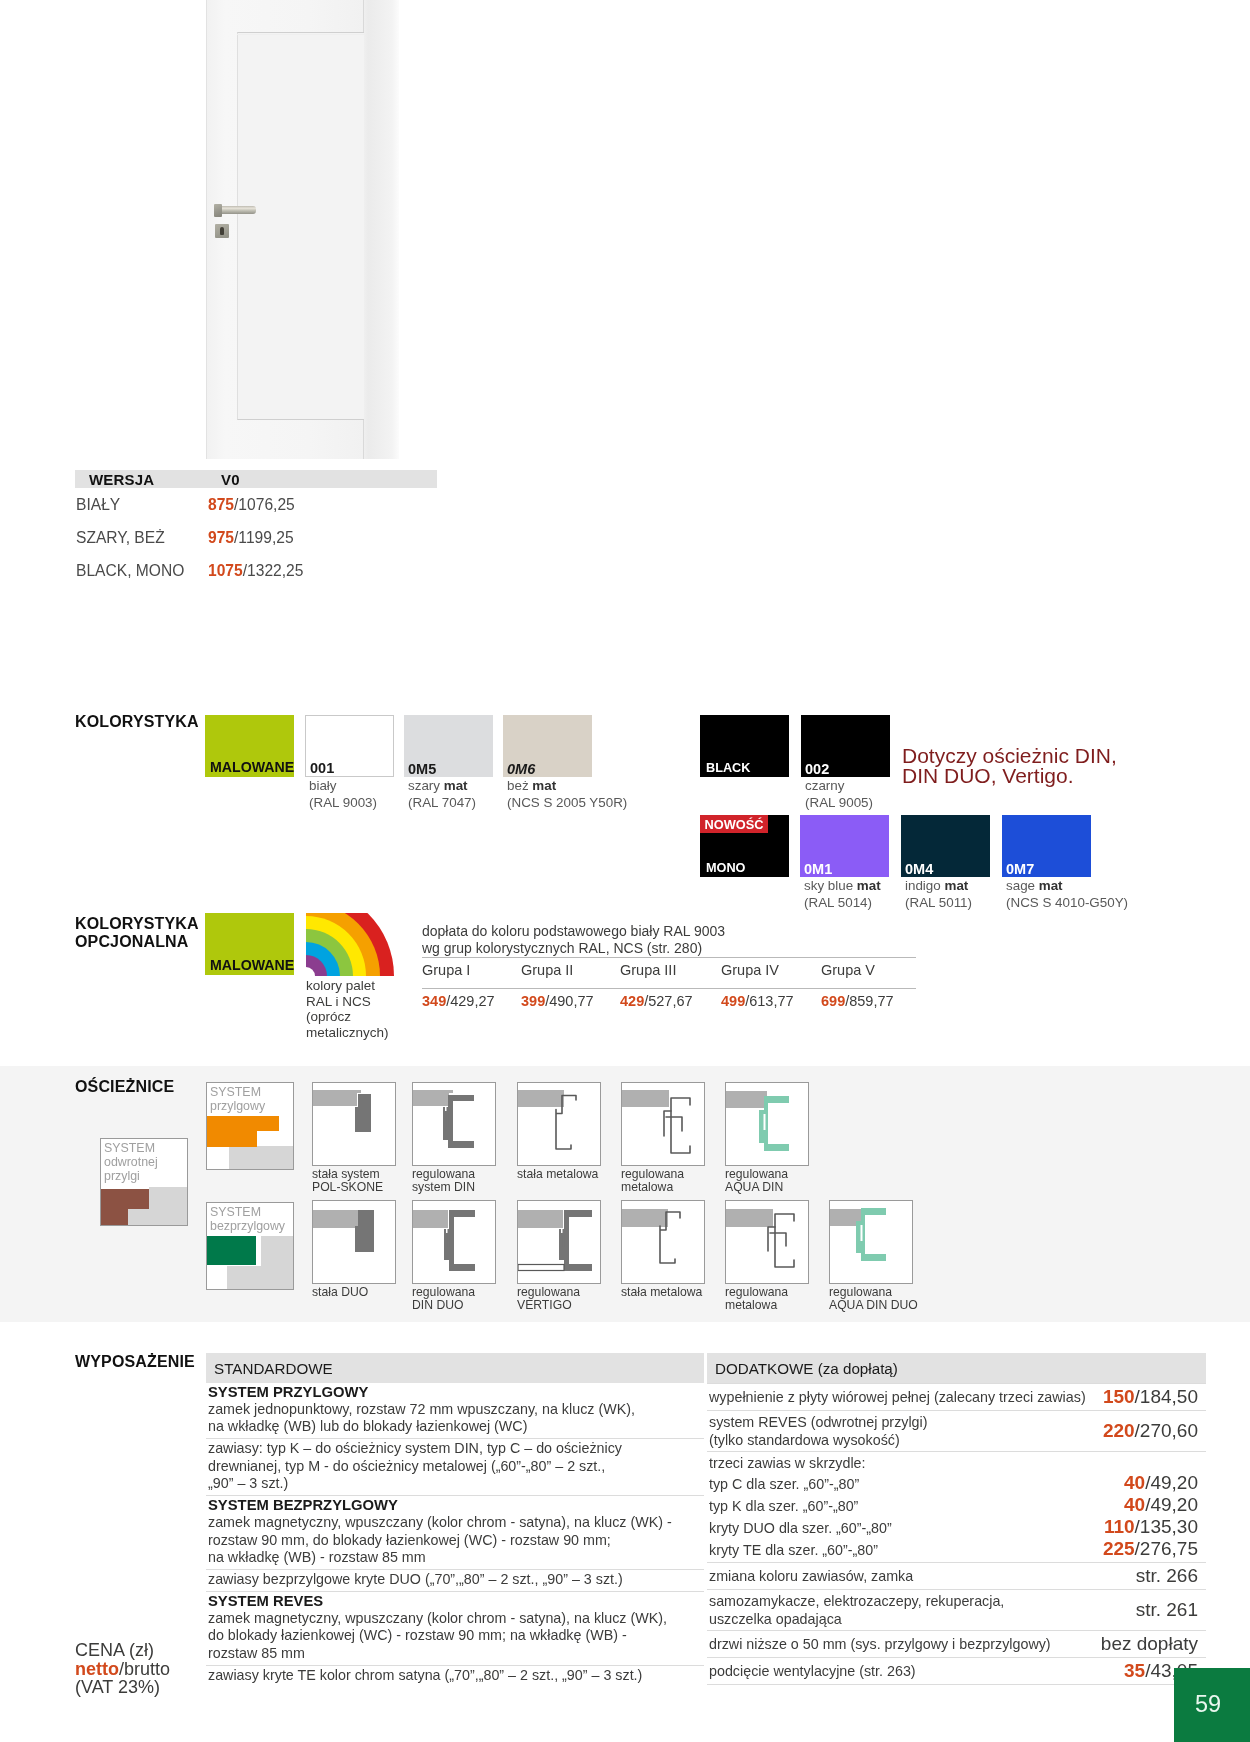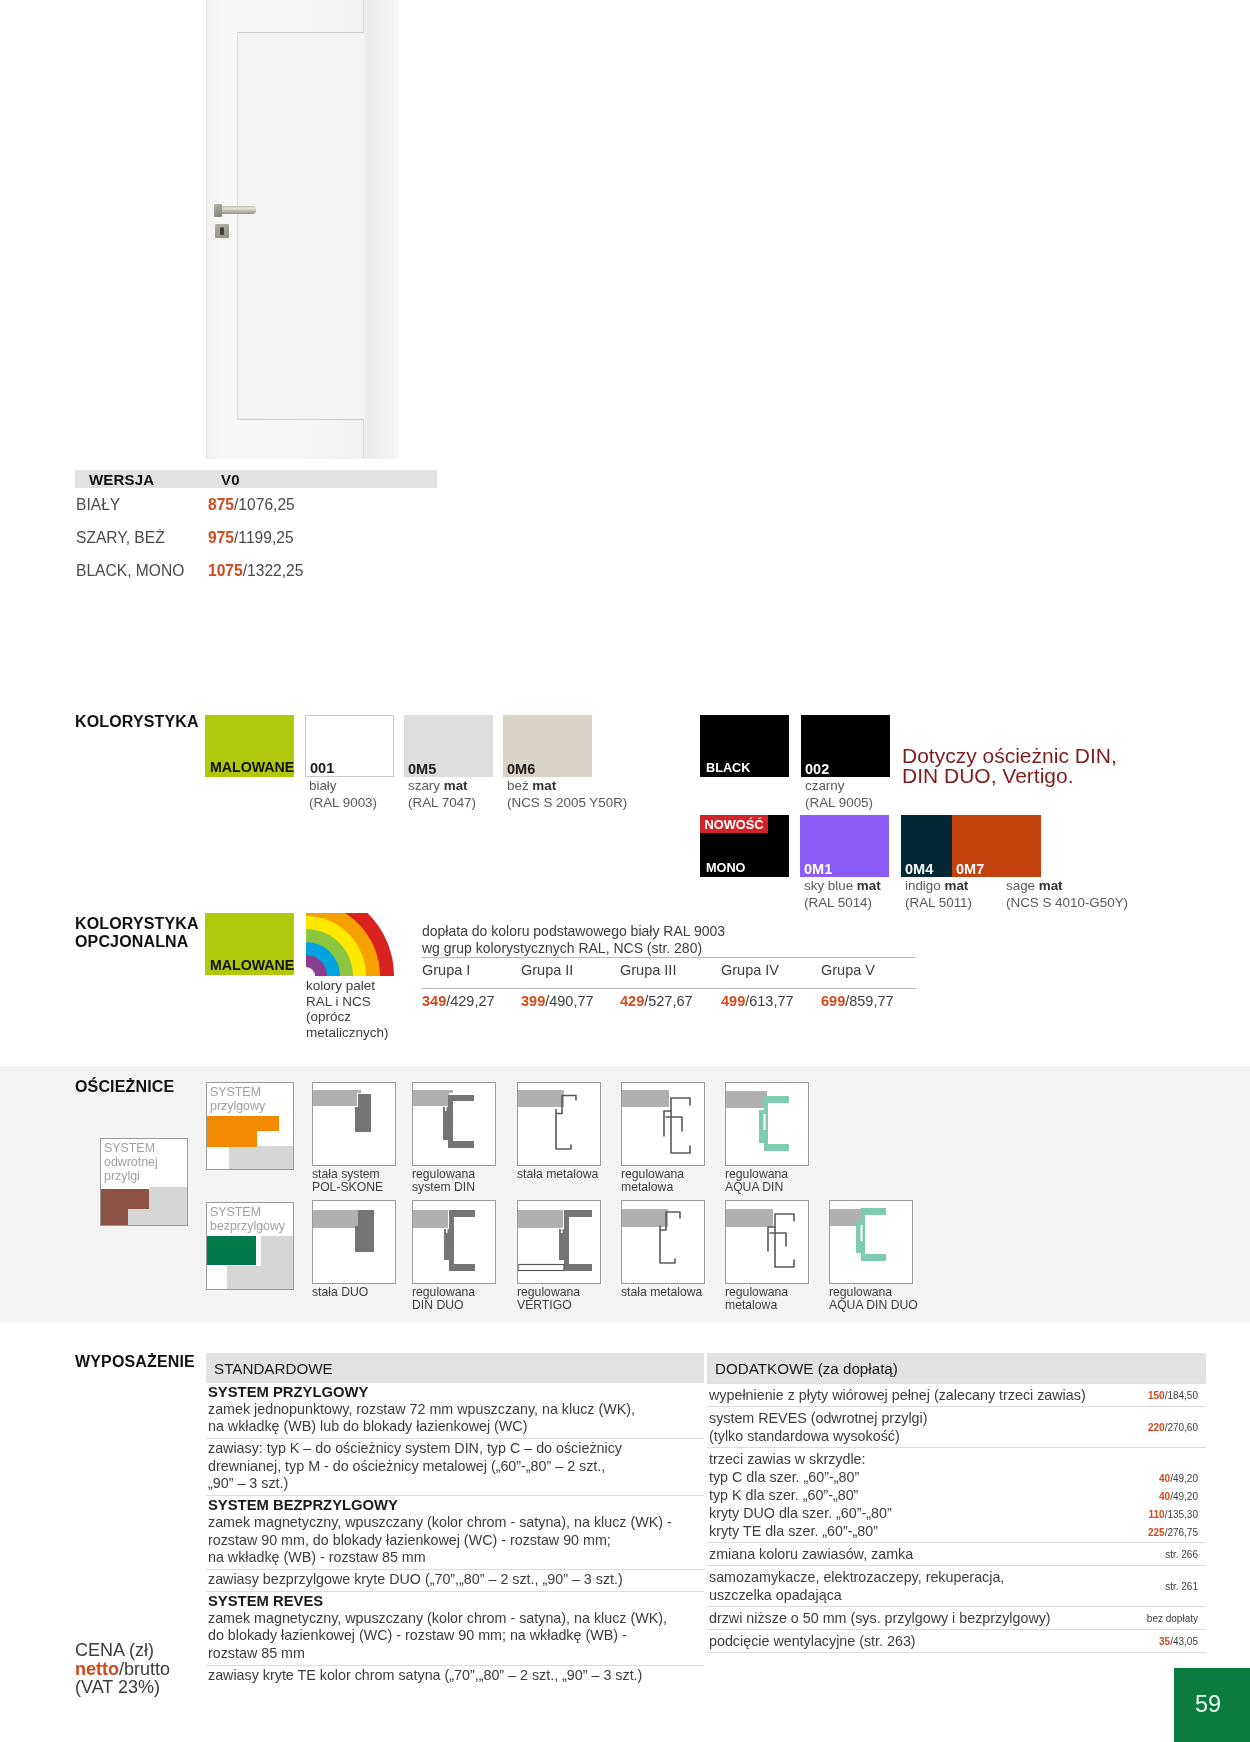--- a/index.html
+++ b/index.html
@@ -66,21 +66,21 @@
   .fbox { position:absolute; width:84px; height:84px; border:1px solid #9a9a9a; background:#fff; overflow:hidden; }
   .fcap { position:absolute; font-size:12.2px; line-height:13.4px; color:#3c3c3b; white-space:pre; }
 
   
   .eq-head { height:30px; background:#e2e2e2; display:flex; align-items:center; padding-left:8px;
              font-size:15.2px; color:#1a1a1a;text-align:center; }
   .eq-b { font-size:14.3px; line-height:17.6px; color:#3c3c3b; white-space:pre-line; }
   .eq-h { font-size:14.8px; font-weight:bold; color:#1a1a1a; line-height:16.5px; }
   .adrow { display:flex; align-items:center; border-top:1px solid #dcdcdc; }
   .adrow .t { font-size:14.3px; line-height:18px; color:#3c3c3b; white-space:pre-line; flex:1; }
-  .adrow .v { font-size:10px; color:#3c3c3b; text-align:right; white-space:nowrap; }
+  .adrow .v { font-size:19px; color:#3c3c3b; text-align:right; white-space:nowrap; }
   .adrow .v b { color:#D2491C; }
 
   #page-badge { right:0px; bottom:0px; width:76px; height:74px; background:#0B7B40;
                 display:flex; align-items:center; justify-content:center;
                 color:#eaf7ef; font-size:23.5px; padding-bottom:2px; padding-right:8px; }
 </style>
 </head>
 <body>
 
 <div class="abs" id="door-photo">
@@ -133,21 +133,21 @@
       <div><span>biały</span><b></b></div>
       <div>(RAL 9003)</div>
     </div>
     <div class="abs sw" style="left: 404px; top: 715px; background: rgb(220, 221, 223);">
       <div class="sw-code" style="color:#1a1a1a">0M5</div>
     </div>
     <div class="abs sw-cap" style="left: 408px; top: 778px;">
       <div><span>szary </span><b>mat</b></div>
       <div>(RAL 7047)</div>
     </div>
-    <div class="abs sw" style="left: 503px; top: 715px; background: rgb(217, 210, 199);">
+    <div class="abs sw" style="left: 503px; top: 715px; background: rgb(217, 210, 199); font-style: italic;">
       <div class="sw-code" style="color:#1a1a1a">0M6</div>
     </div>
     <div class="abs sw-cap" style="left: 507px; top: 778px;">
       <div><span>beż </span><b>mat</b></div>
       <div>(NCS S 2005 Y50R)</div>
     </div>
   </div>
 
 <div class="abs sw" style="left:700px; top:715px; background:#000;">
   <div class="badge-lbl-w">BLACK</div>
@@ -178,21 +178,21 @@
       <div><span>sky blue </span><b>mat</b></div>
       <div>(RAL 5014)</div>
     </div>
     <div class="abs sw" style="left: 901px; top: 815px; background: rgb(4, 40, 56);">
       <div class="sw-code" style="color:#FFFFFF">0M4</div>
     </div>
     <div class="abs sw-cap" style="left: 905px; top: 878px;">
       <div><span>indigo </span><b>mat</b></div>
       <div>(RAL 5011)</div>
     </div>
-    <div class="abs sw" style="left: 952px; top: 815px; background: #c2410c; text-decoration: underline;">
+    <div class="abs sw" style="left: 1002px; top: 815px; background: #1d4ed8; text-decoration: underline;">
       <div class="sw-code" style="color:#FFFFFF">0M7</div>
     </div>
     <div class="abs sw-cap" style="left: 1006px; top: 878px;">
       <div><span>sage </span><b>mat</b></div>
       <div>(NCS S 4010-G50Y)</div>
     </div>
   </div>
 
 <div class="abs sec-title" style="left:75px; top:915px; line-height:18px;">
   <div>KOLORYSTYKA</div>

